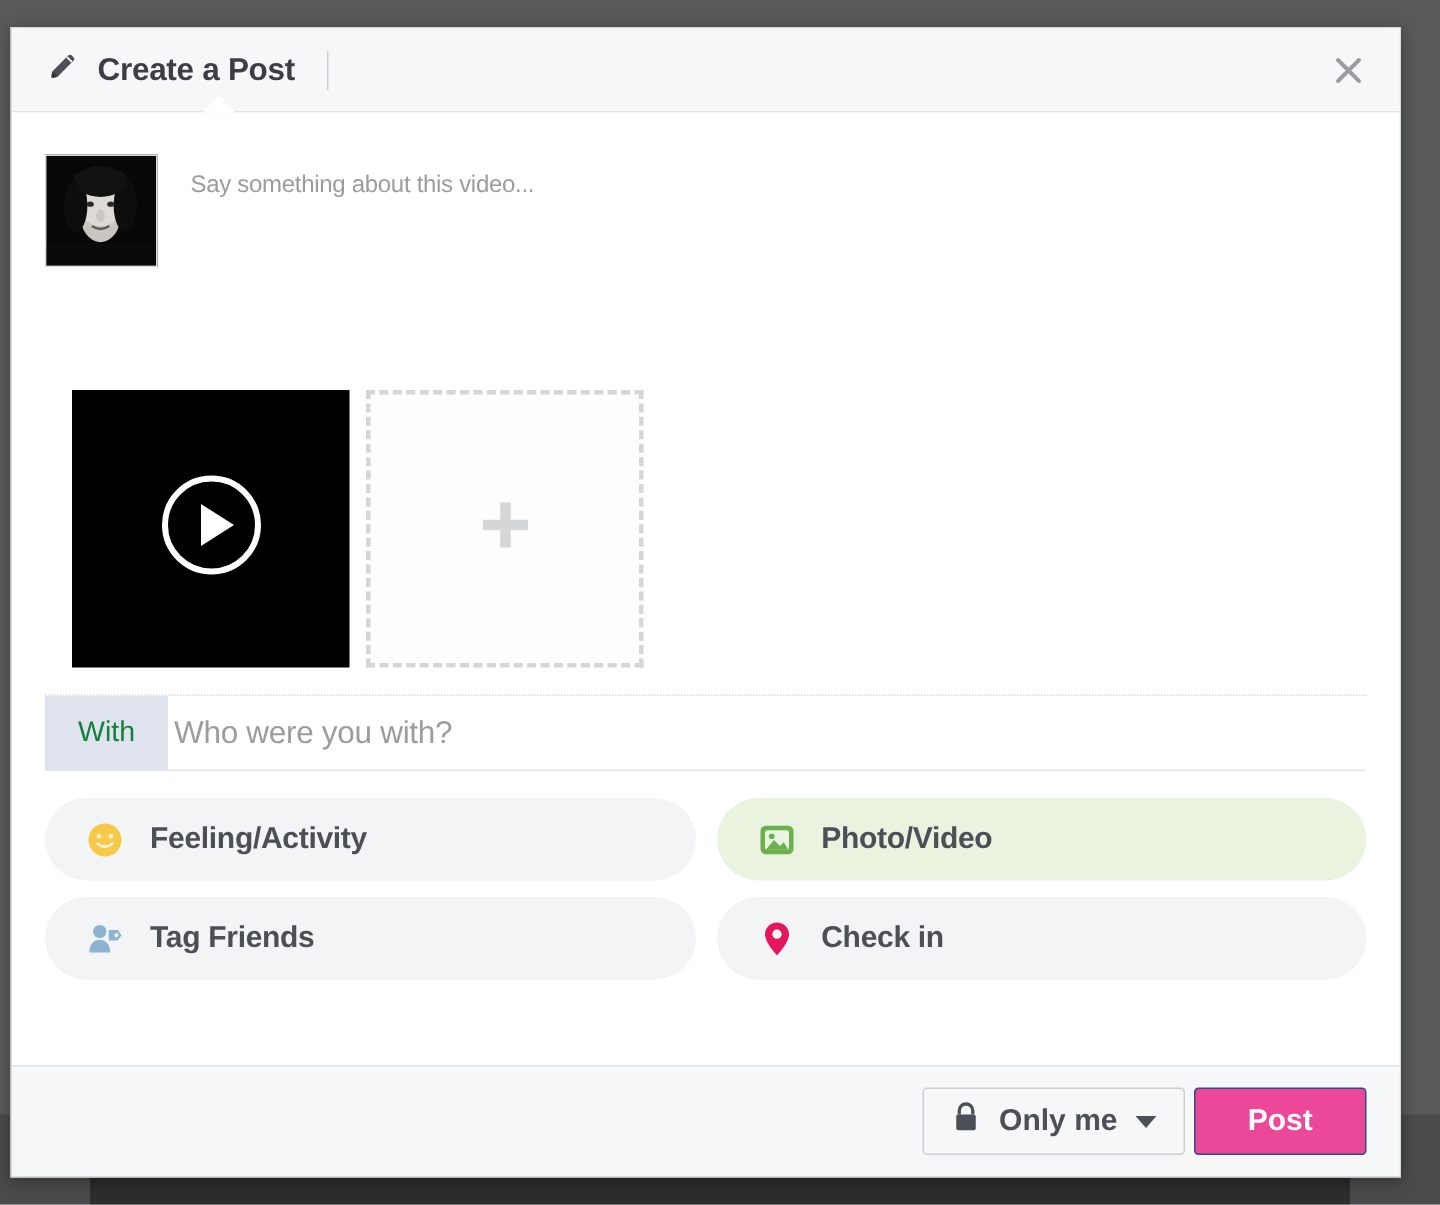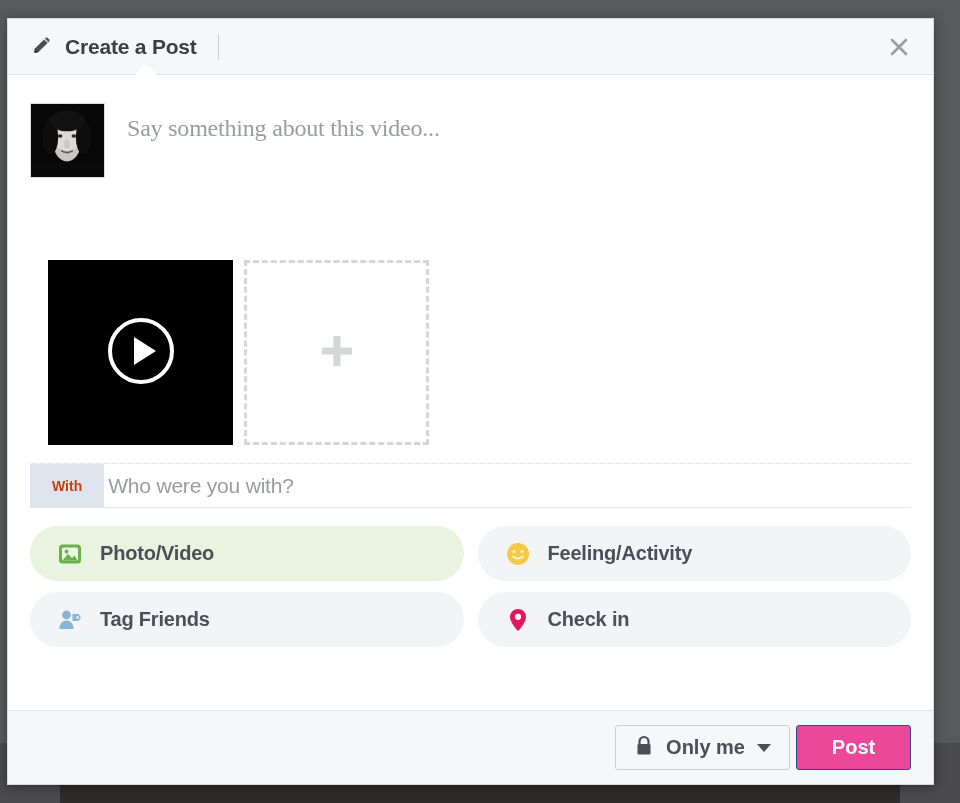--- a/index.html
+++ b/index.html
@@ -92,24 +92,23 @@
     background: #0d0d0d;
     position: relative;
     overflow: hidden;
   }
   .avatar svg { display: block; width: 100%; height: 100%; }
   .composer-input {
     flex: 1 1 auto;
     padding: 12px 0 0 22px;
   }
   .composer-placeholder {
-    font-size: 24px;
+    font-size: 16px;
     color: #9a9c9f;
     letter-spacing: -0.2px;
-    font-family: Liberation Serif, serif;
   }
 
   
   .media-row {
     display: flex;
     gap: 11px;
     margin-top: 82px;
     padding-left: 18px;
   }
   .media-tile {
@@ -127,23 +126,23 @@
   }
 
   
   .with-row {
     display: flex; align-items: stretch;
     margin-top: 18px;
     border-top: 1px dotted #d9dbe0;
   }
   .with-label {
     background: #dfe3ee;
-    color: #c2410c;
-    font-size: 14px;
-    font-weight: bold;
+    color: #15803d;
+    font-size: 19px;
+    font-weight: normal;
     padding: 14px 22px;
     display: flex; align-items: center;
   }
   .with-input {
     flex: 1 1 auto;
     border-bottom: 1px solid #e4e6e9;
     display: flex; align-items: center;
     padding-left: 4px;
   }
   .with-placeholder {
@@ -302,42 +301,42 @@
 
     <div class="with-row">
       <div class="with-label">With</div>
       <div class="with-input">
         <span class="with-placeholder">Who were you with?</span>
       </div>
     </div>
 
     <div class="actions-grid">
 
+      <div class="pill">
+        <span class="pill-icon">
+          <svg width="26" height="26" viewBox="0 0 26 26">
+            <circle cx="13" cy="13" r="11" fill="#f7c948"></circle>
+            <circle cx="9" cy="10.5" r="1.5" fill="#fdf3d4"></circle>
+            <circle cx="17" cy="10.5" r="1.5" fill="#fdf3d4"></circle>
+            <path d="M8 15.5 Q13 19.5 18 15.5" stroke="#fdf3d4" stroke-width="1.8" fill="none" stroke-linecap="round"></path>
+          </svg>
+        </span>
+        <span class="pill-label">Feeling/Activity</span>
+      </div>
+
       <div class="pill pill-green">
         <span class="pill-icon">
           <svg width="26" height="26" viewBox="0 0 26 26">
             <rect x="2" y="3.5" width="22" height="19" rx="3.5" fill="#6ab04c"></rect>
             <rect x="5" y="6.5" width="16" height="13" rx="1.5" fill="#eaf4e2"></rect>
             <circle cx="9.5" cy="10.5" r="1.9" fill="#6ab04c"></circle>
             <path d="M5.5 19.5 L11 13 L15 17 L17.5 14.5 L20.5 19.5 Z" fill="#6ab04c"></path>
           </svg>
         </span>
         <span class="pill-label">Photo/Video</span>
-      </div>
-
-      <div class="pill">
-        <span class="pill-icon">
-          <svg width="26" height="26" viewBox="0 0 26 26">
-            <circle cx="13" cy="13" r="11" fill="#f7c948"></circle>
-            <circle cx="9" cy="10.5" r="1.5" fill="#fdf3d4"></circle>
-            <circle cx="17" cy="10.5" r="1.5" fill="#fdf3d4"></circle>
-            <path d="M8 15.5 Q13 19.5 18 15.5" stroke="#fdf3d4" stroke-width="1.8" fill="none" stroke-linecap="round"></path>
-          </svg>
-        </span>
-        <span class="pill-label">Feeling/Activity</span>
       </div>
 
       <div class="pill">
         <span class="pill-icon">
           <svg width="26" height="26" viewBox="0 0 26 26">
             <circle cx="9.5" cy="8" r="4.4" fill="#8ab4cf"></circle>
             <path d="M2.5 22 C2.5 16.5 5.8 13.5 9.5 13.5 C13.2 13.5 16.5 16.5 16.5 22 Z" fill="#8ab4cf"></path>
             <path d="M15.5 7 L21.5 7 L24 10.5 L21.5 14 L15.5 14 Z" fill="#8ab4cf"></path>
             <circle cx="20.6" cy="10.5" r="1.3" fill="#ffffff"></circle>
           </svg>

